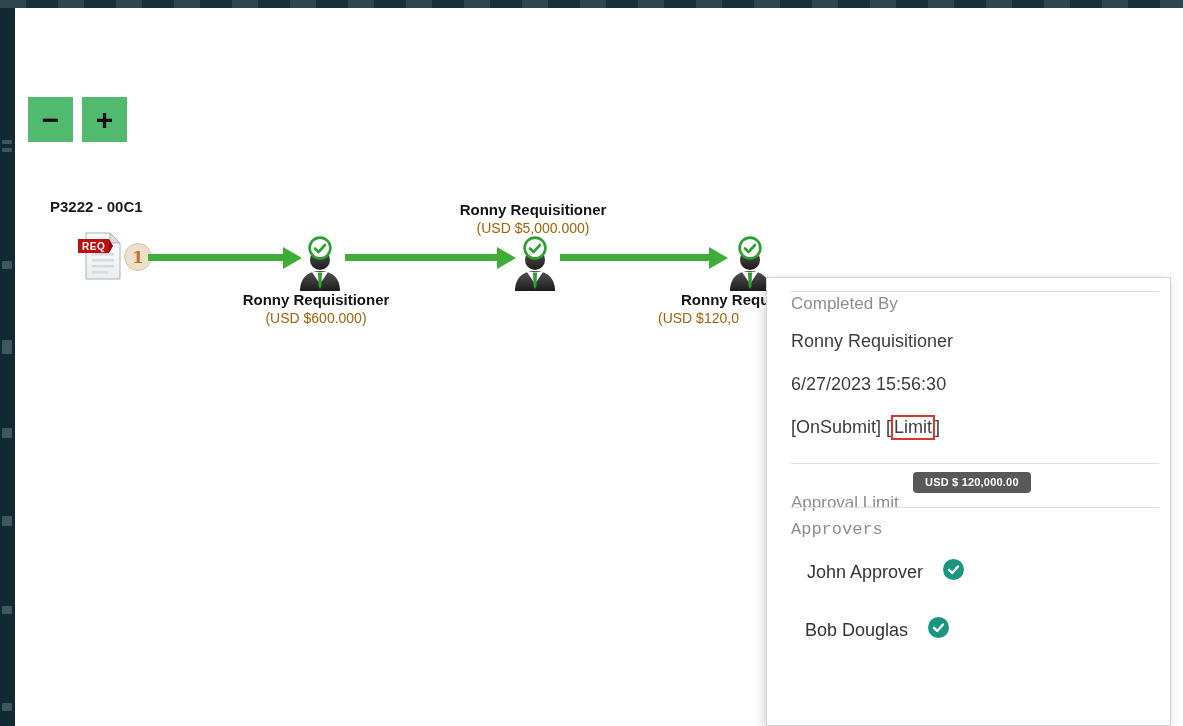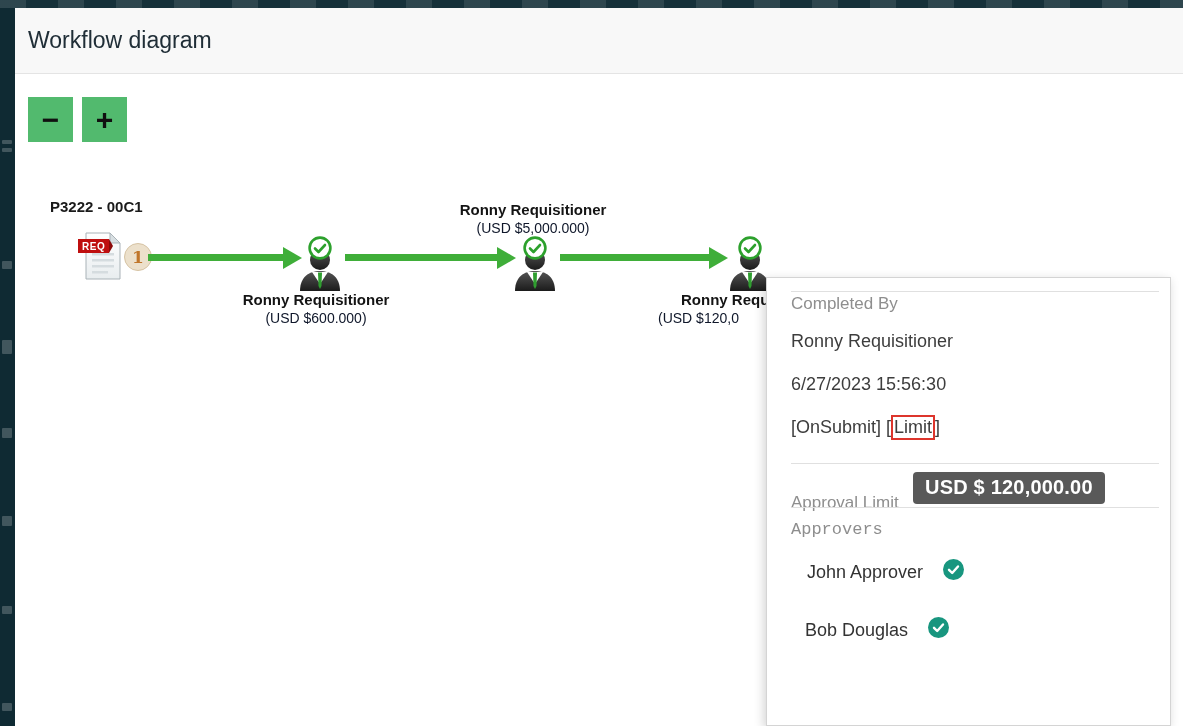--- a/index.html
+++ b/index.html
@@ -45,37 +45,37 @@
   .arrow-line{position:absolute;top:246px;height:7px;background:#3fae39;}
   .arrow-head{
     position:absolute;top:239px;width:0;height:0;
     border-top:11px solid transparent;border-bottom:11px solid transparent;
     border-left:19px solid #3fae39;
   }
   .person{position:absolute;top:241px;cursor:pointer;}
   .check-badge{position:absolute;top:228px;}
   .node-label{position:absolute;width:200px;text-align:center;}
   .node-name{font-size:15px;font-weight:bold;color:#141414;line-height:19px;}
-  .node-amount{font-size:14px;color:#0f172a;line-height:18px;}
+  .node-amount{font-size:14px;color:#a16207;line-height:18px;}
   .node-label-clip{position:absolute;text-align:left;}
 
   
   .popup{
     position:absolute;left:751px;top:269px;width:405px;height:449px;background:#fff;
     border:1px solid #d4d4d4;box-shadow:-2px 3px 10px rgba(0,0,0,.18);z-index:10;box-sizing:border-box;
   }
   .popup .divider{position:absolute;left:24px;width:368px;height:1px;background:#e0e0e0;}
   .pop-label{position:absolute;left:24px;font-size:17px;color:#8e8e8e;}
   .pop-text{position:absolute;left:24px;font-size:18px;color:#3d3d3d;}
   .trigger-box{
     display:inline-block;border:2px solid #dd352c;padding:0 1px;margin:-2px 0;
   }
   .limit-badge{
     position:absolute;left:146px;top:194px;background:#595959;color:#ffffff;
-    font-size:20px;font-weight:bold;padding:4px 12px 5px;border-radius:4px;letter-spacing:.2px;
+    font-size:11px;font-weight:bold;padding:4px 12px 5px;border-radius:4px;letter-spacing:.2px;
   }
   .approver-row{position:absolute;font-size:18px;color:#333;display:flex;align-items:center;gap:20px;}
   .approver-check{display:inline-block;}
 </style>
 </head>
 <body>
 
 <svg width="0" height="0" style="position:absolute">
   <defs>
     <linearGradient id="suitGrad" x1="0" y1="0" x2="0" y2="1">
@@ -96,23 +96,20 @@
   <div class="frag" style="top:253px;height:8px"></div>
   <div class="frag" style="top:332px;height:14px"></div>
   <div class="frag" style="top:420px;height:10px"></div>
   <div class="frag" style="top:508px;height:10px"></div>
   <div class="frag" style="top:598px;height:8px"></div>
   <div class="frag" style="top:695px;height:8px"></div>
 </div>
 
 <div class="modal">
 
-  <div class="modal-header">
-    <div class="modal-title">Workflow diagram</div>
-  </div>
 
   <button class="zoom-btn zoom-out">
     <span>−</span>
   </button>
   <button class="zoom-btn zoom-in">
     <span>+</span>
   </button>
 
   <div class="start-label">P3222 - 00C1</div>
 

